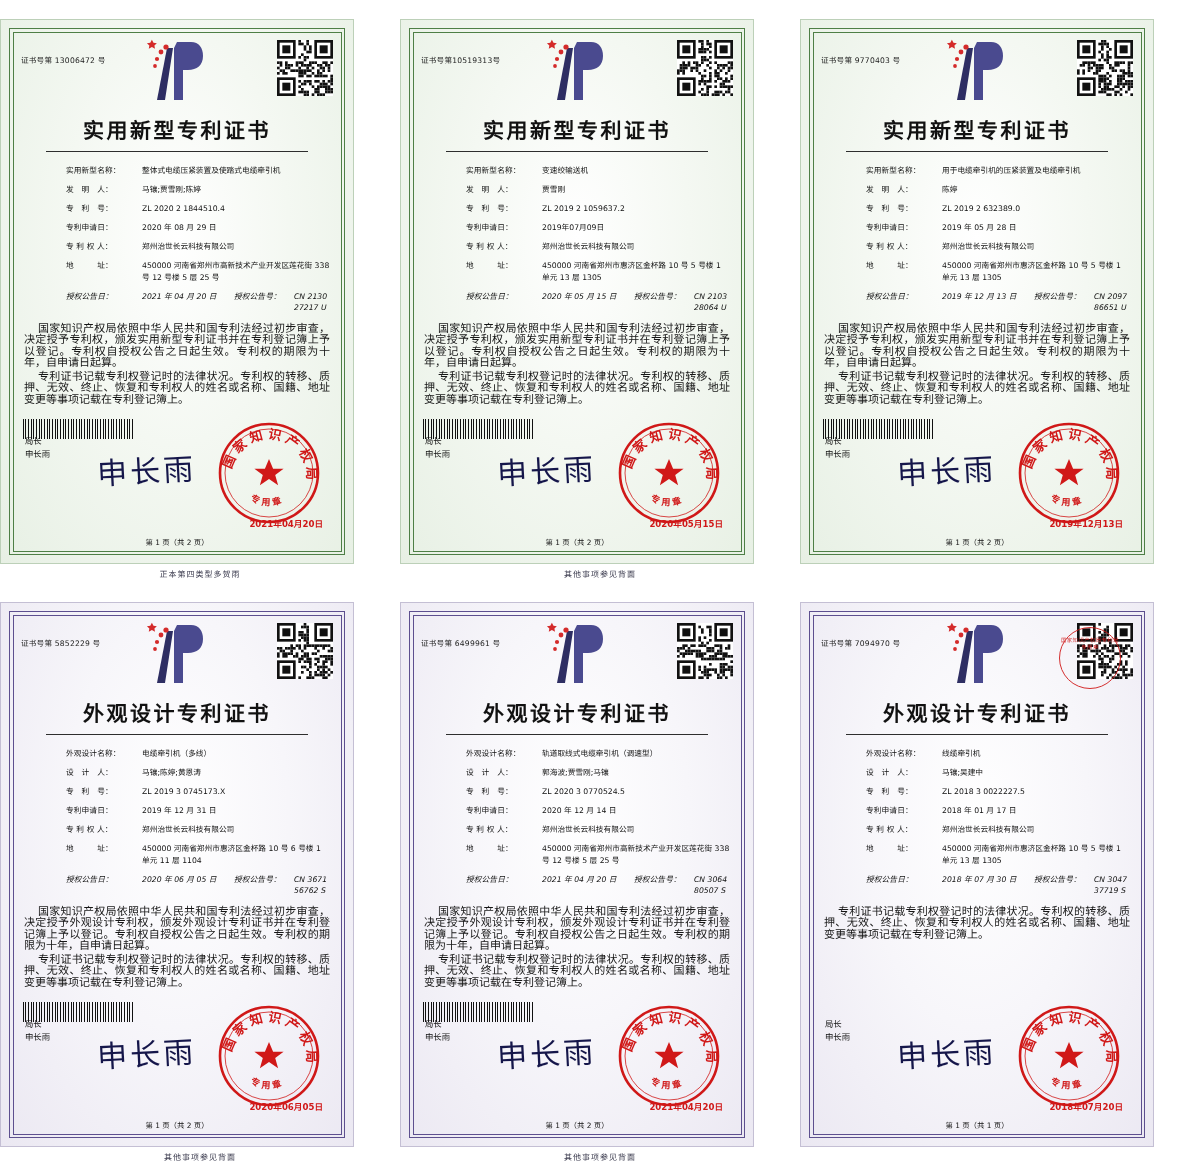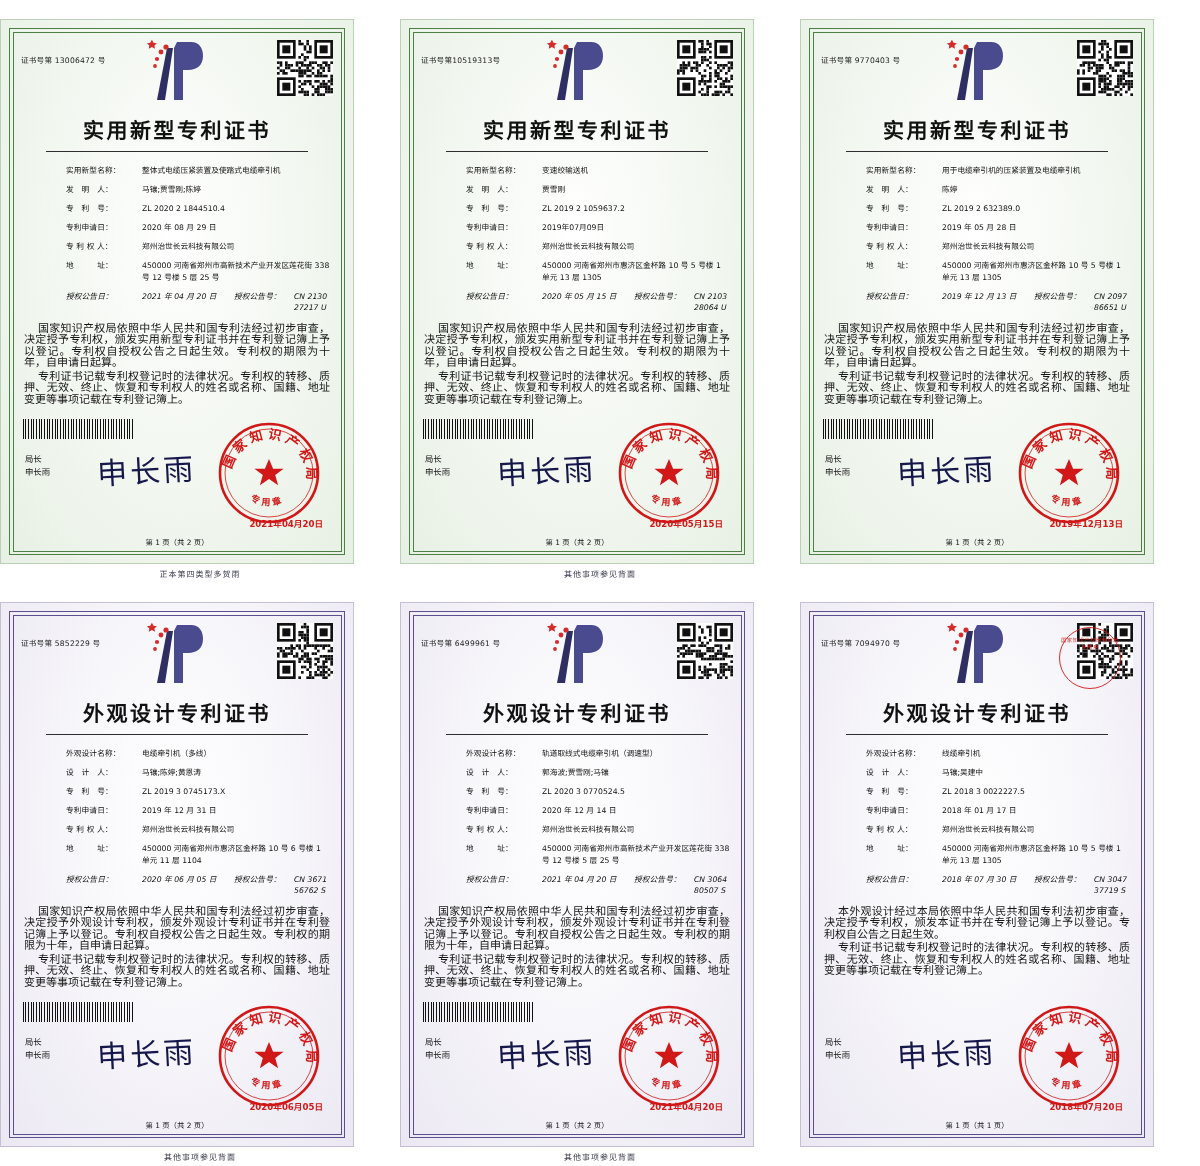--- a/index.html
+++ b/index.html
@@ -158,21 +158,21 @@
     left: 6px; top: 0;
     width: 112px; height: 20px;
     background:
       repeating-linear-gradient(90deg,
         #111 0 1px, transparent 1px 2px,
         #111 2px 3.4px, transparent 3.4px 5.2px,
         #111 5.2px 6px, transparent 6px 8px);
   }
   .sig-block {
     position: absolute;
-    left: 8px; top: 34px;
+    left: 8px; top: 16px;
     font-size: 8.4px;
     color: #111;
     line-height: 13px;
   }
   .sig-hand {
     position: absolute;
     left: 80px; top: 28px;
     font-size: 30px;
     font-family: "DejaVu Serif", "Liberation Serif", serif;
     color: #15164a;
@@ -1607,21 +1607,20 @@
             <div class="fvalue">2018 年 07 月 30 日</div>
           </div>
           <div class="fhalf-r">
             <div class="flabel">授权公告号：</div>
             <div class="fvalue">CN 304737719 S</div>
           </div>
         </div>
       </div>
 
       <div class="paras">
-              <div class="para">本外观设计经过本局依照中华人民共和国专利法初步审查，决定授予专利权，颁发本证书并在专利登记簿上予以登记。专利权自公告之日起生效。</div>
               <div class="para">专利证书记载专利权登记时的法律状况。专利权的转移、质押、无效、终止、恢复和专利权人的姓名或名称、国籍、地址变更等事项记载在专利登记簿上。</div>
             </div>
 
       <div class="footer">
 
         <div class="sig-block">
           <div>局长</div>
           <div>申长雨</div>
         </div>
         <div class="sig-hand">申长雨</div>

